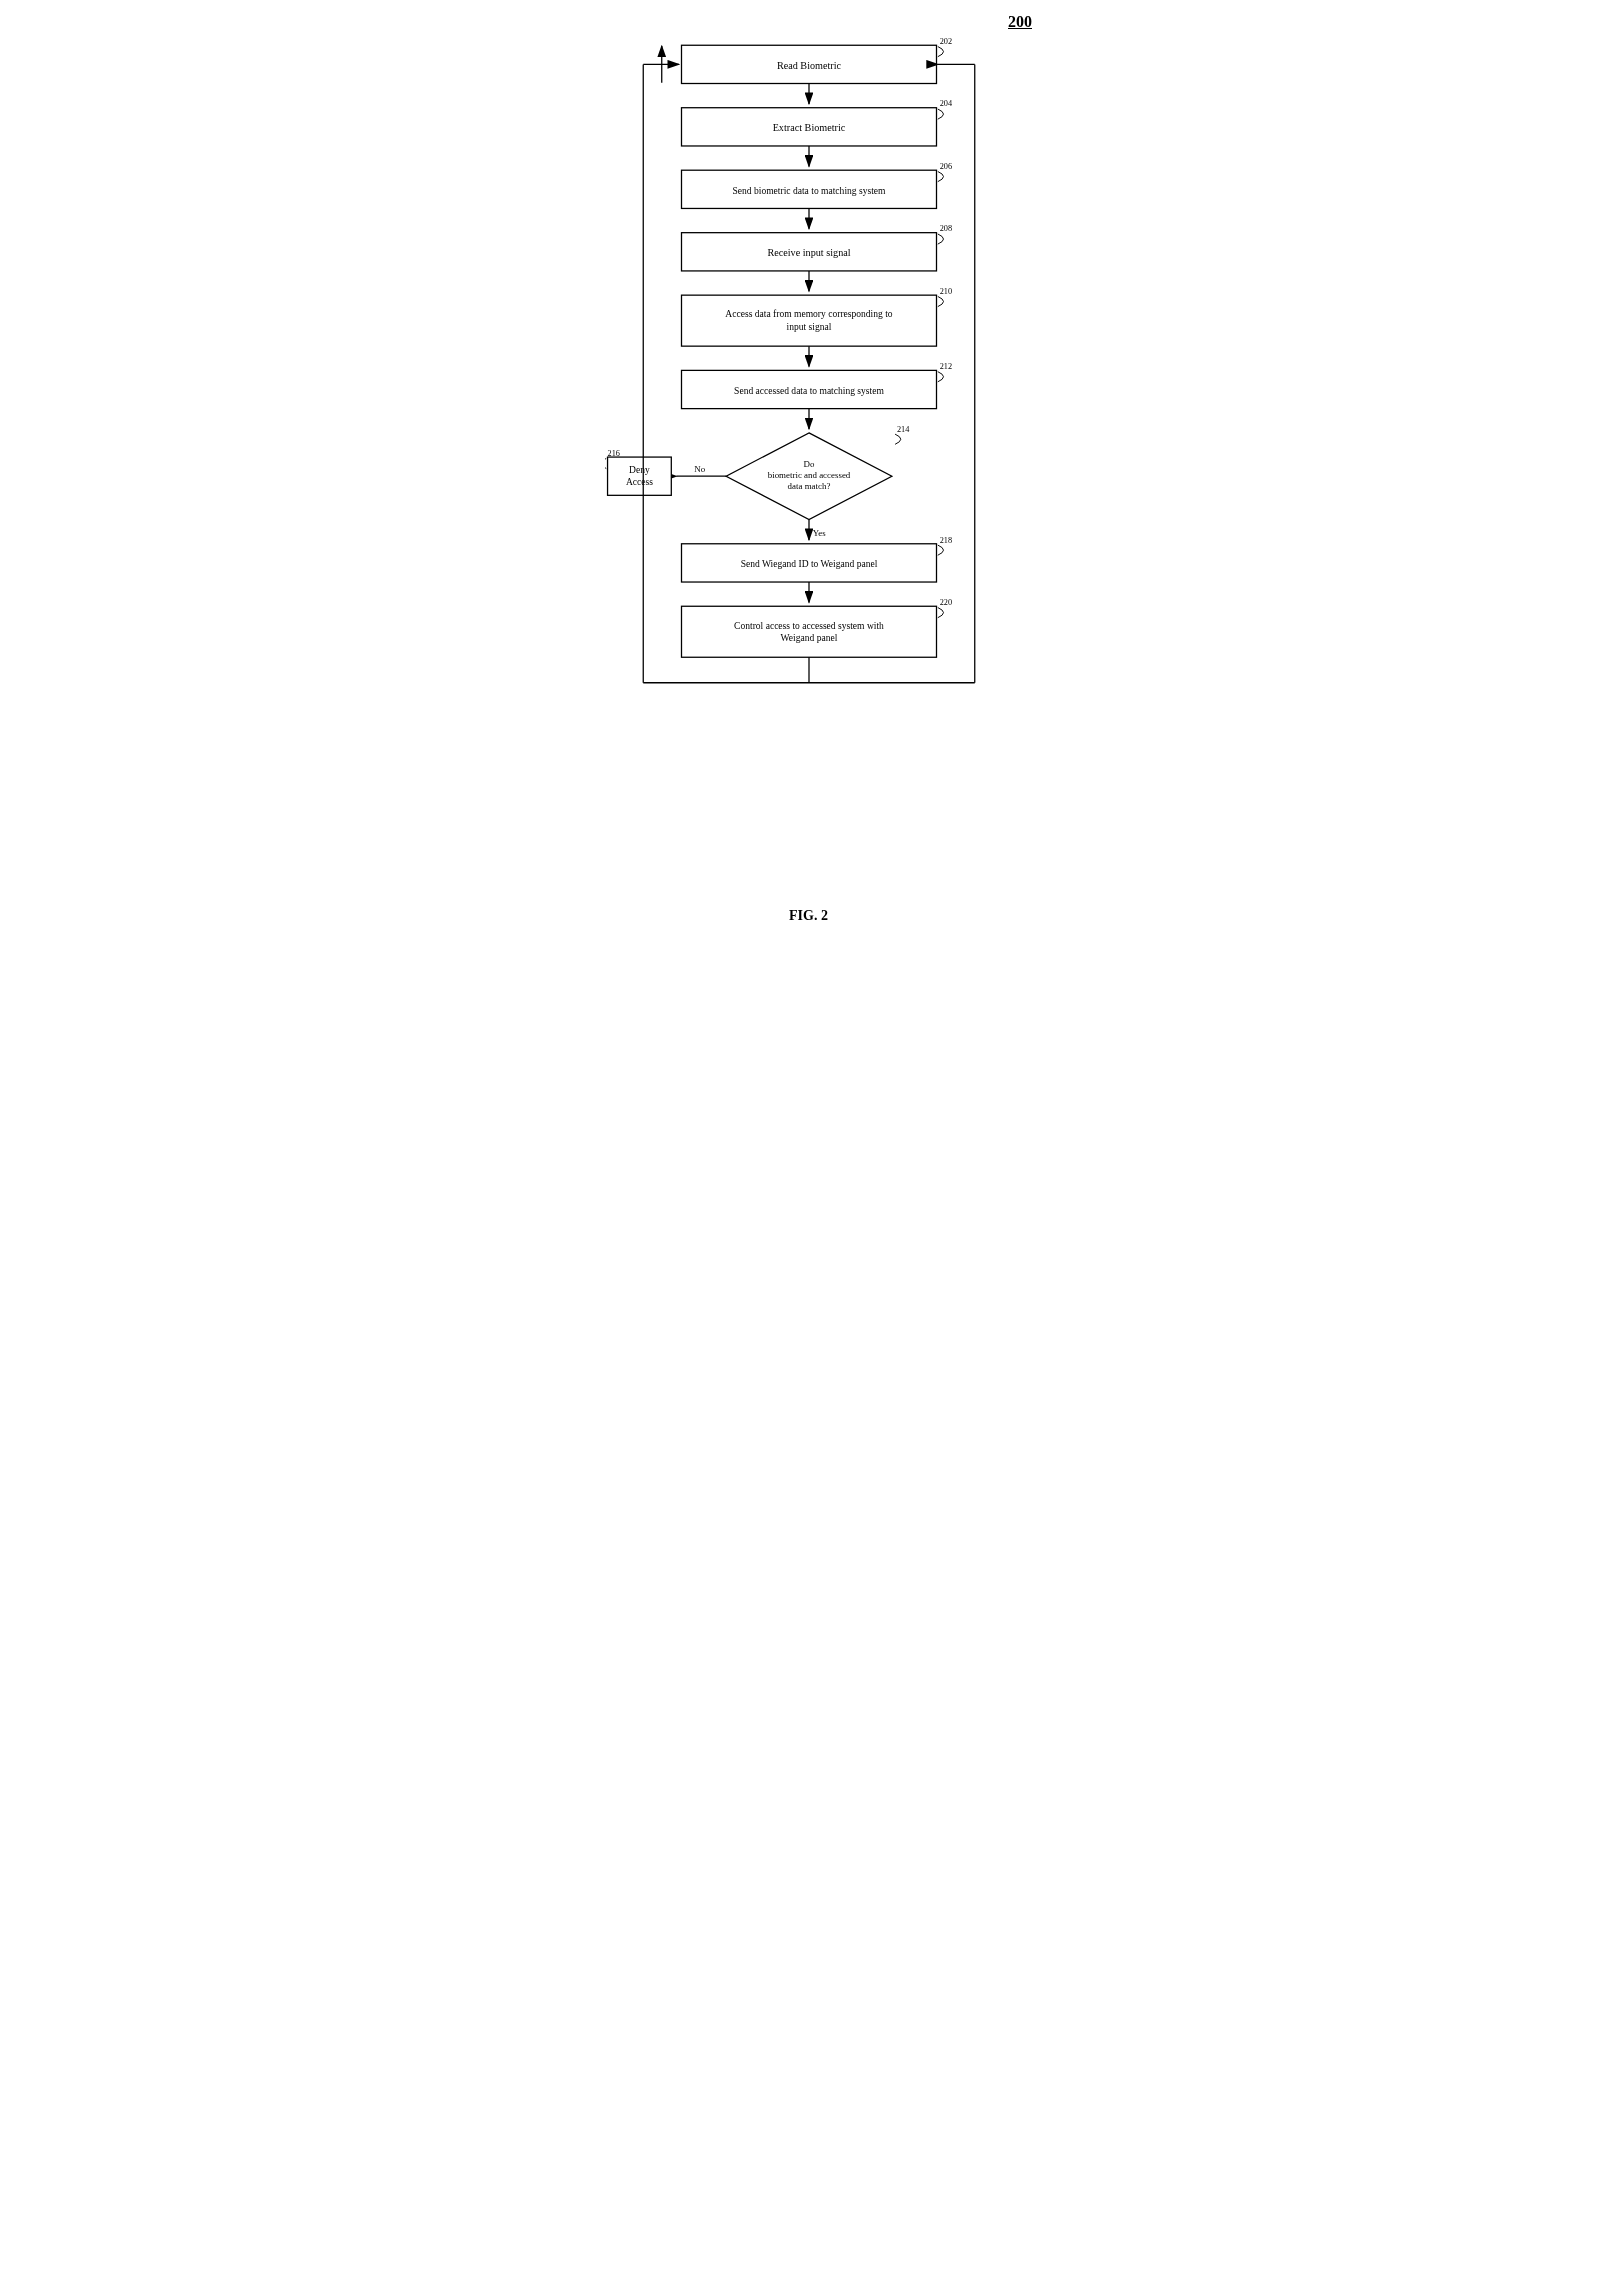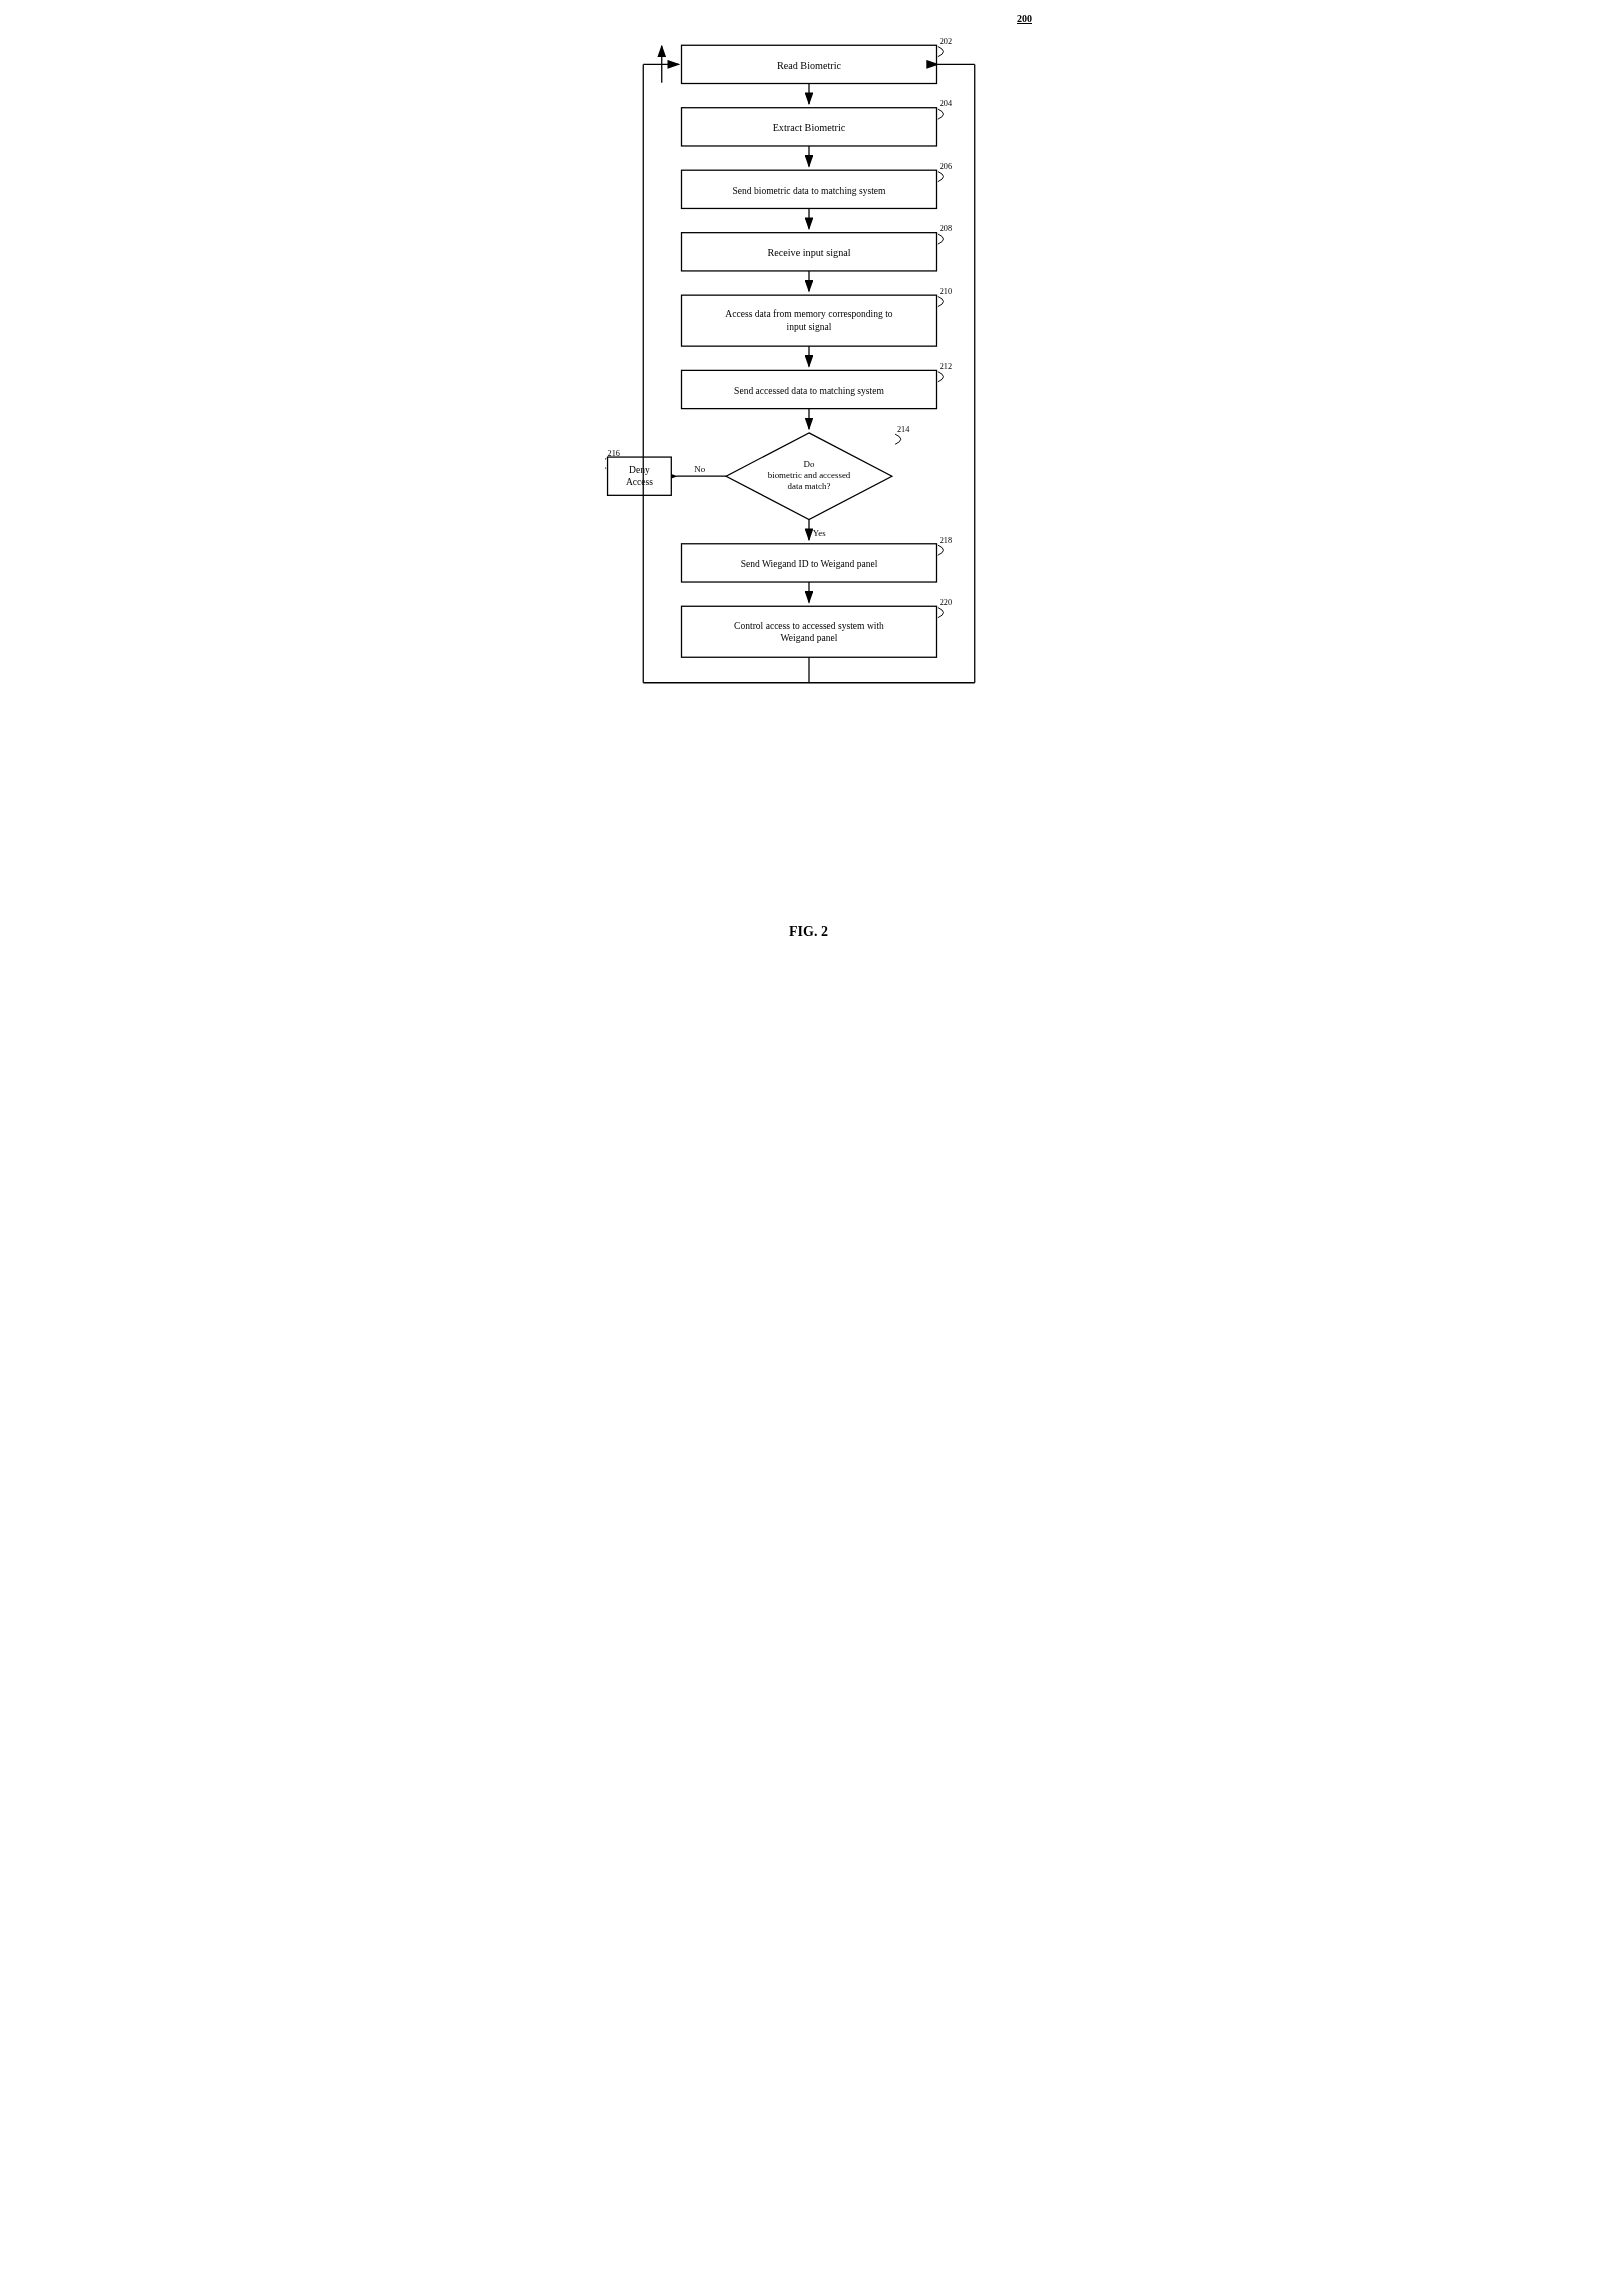--- a/index.html
+++ b/index.html
@@ -44,21 +44,21 @@
   }
   .diagram-area {
     position: relative;
     width: 421px;
     margin: 0 auto;
     height: 880px;
   }
 </style>
 
 <div class="page" id="main-page" style="position:relative; width:485px; margin:0 auto; padding:12.8px 12.8px 25.5px 12.8px; min-height:702px;">
-  <div class="page-number" style="position:absolute; top:12.8px; right:19px; font-size:10px; font-weight:bold; text-decoration:underline; font-family:'Times New Roman',serif;">200</div>
+  <div class="page-number" style="position:absolute; top:12.8px; right:19px; font-size:16px; font-weight:bold; text-decoration:underline; font-family:'Times New Roman',serif;">200</div>
 
   <div class="diagram-area" style="position:relative; width:408px; margin:19px auto 0 auto; height:868px;">
 
     <svg width="408" height="868" viewBox="0 0 640 1360" style="position:absolute;top:0;left:0;width:408px;height:868px;">
       <defs>
         <marker id="arrowD" markerWidth="10" markerHeight="7" refX="9" refY="3.5" orient="auto">
           <polygon points="0 0, 10 3.5, 0 7" fill="#000"></polygon>
         </marker>
         <marker id="arrowL" markerWidth="10" markerHeight="7" refX="1" refY="3.5" orient="auto">
           <polygon points="10 0, 0 3.5, 10 7" fill="#000"></polygon>
@@ -155,15 +155,15 @@
       <line x1="60" y1="50" x2="116" y2="50" stroke="black" stroke-width="2" marker-end="url(#arrowD)"></line>
 
       <line x1="320" y1="1020" x2="580" y2="1020" stroke="black" stroke-width="2"></line>
       <line x1="580" y1="1020" x2="580" y2="50" stroke="black" stroke-width="2"></line>
       <line x1="580" y1="50" x2="522" y2="50" stroke="black" stroke-width="2" marker-end="url(#arrowL)"></line>
 
     </svg>
 
   </div>
 
-  <div style="text-align:center; margin-top:24px; font-size:14px; font-weight:bold; font-family:'Times New Roman',serif;">FIG. 2</div>
+  <div style="text-align:center; margin-top:8px; font-size:14px; font-weight:bold; font-family:'Times New Roman',serif;">FIG. 2</div>
 </div>
 
 
 </body></html>

